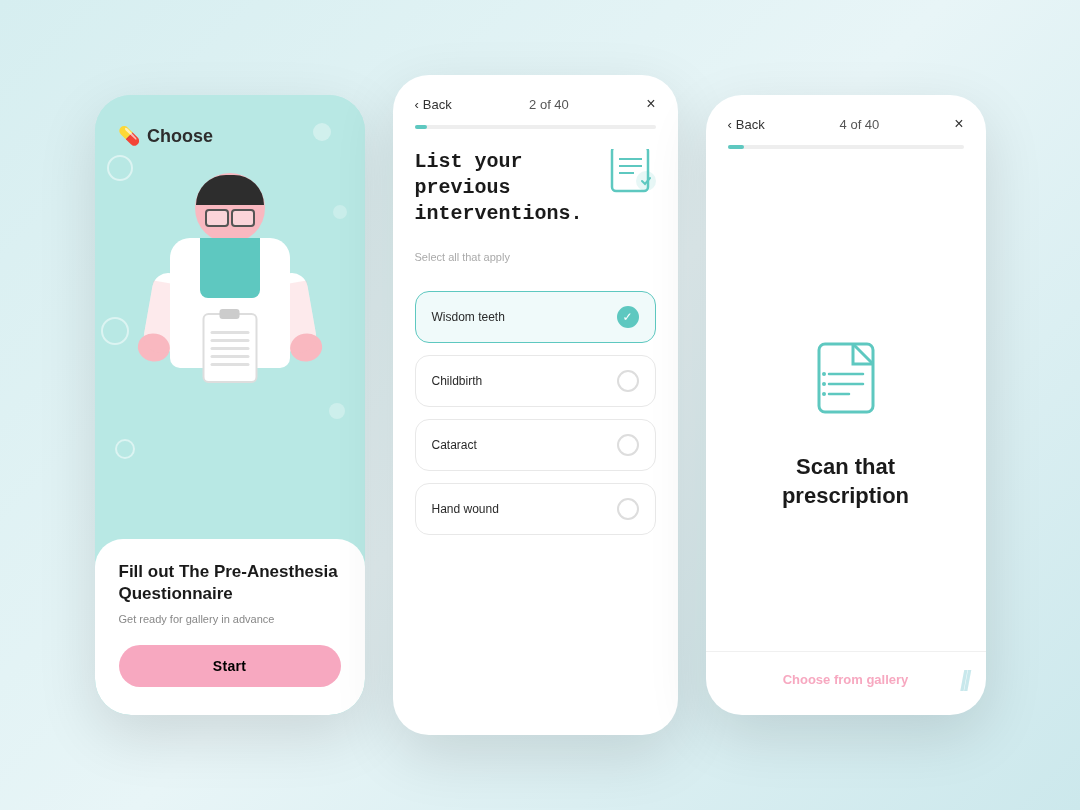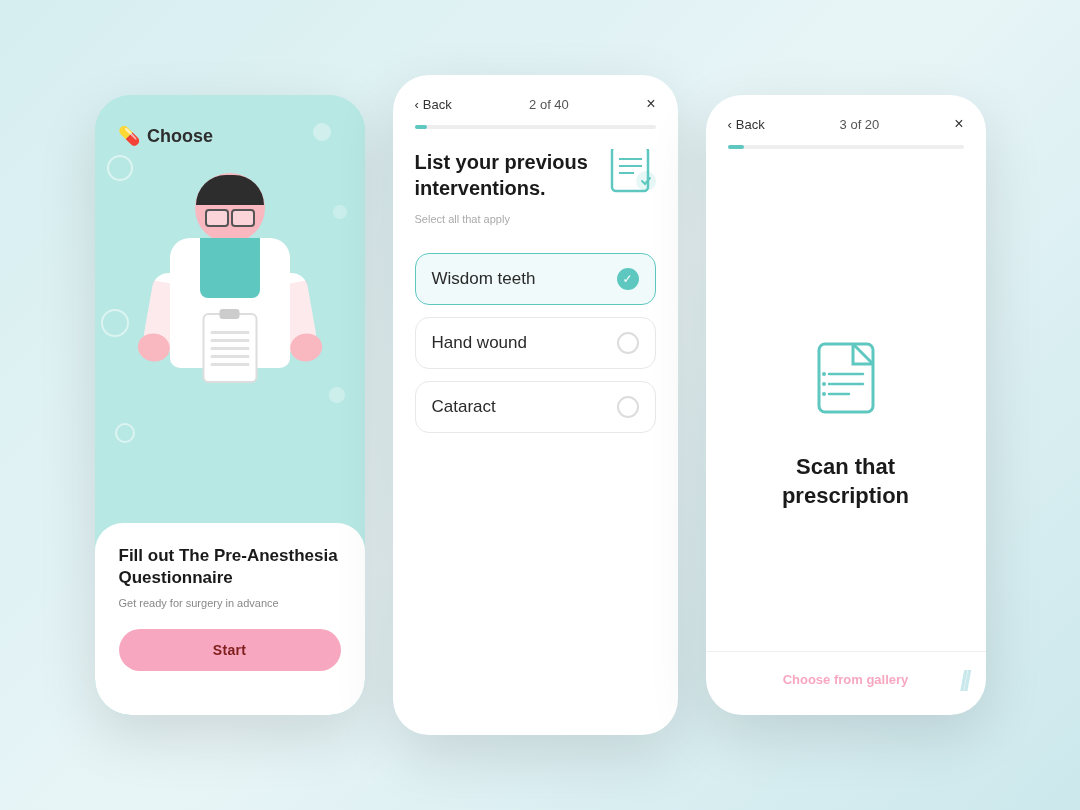--- a/index.html
+++ b/index.html
@@ -189,42 +189,42 @@
       position: absolute;
       top: 10px; left: 0; right: 0; bottom: 0;
       background: #f9b8c0;
       border-radius: 0 0 16px 16px;
       opacity: 0.3;
     }
 
     .phone1-bottom {
       background: #fff;
       width: 100%;
-      padding: 22px 24px 44px;
+      padding: 22px 24px 28px;
       border-radius: 28px 28px 36px 36px;
     }
     .phone1-title {
       font-size: 17px;
       font-weight: 800;
       color: #1a1a1a;
       line-height: 1.3;
       margin-bottom: 8px;
     }
     .phone1-sub {
       font-size: 11px;
       color: #888;
       margin-bottom: 20px;
     }
     .btn-pink {
       width: 100%;
       padding: 13px;
       background: #f7a8c0;
       border: none;
       border-radius: 28px;
-      color: #7f1d1d;
+      color: #000000;
       font-size: 14px;
       font-weight: 700;
       cursor: pointer;
       letter-spacing: 0.3px;
     }
 
     
     .phone2 {
       width: 285px;
       height: 660px;
@@ -284,21 +284,21 @@
       border-radius: 14px;
       margin-bottom: 12px;
       cursor: pointer;
       background: #fff;
     }
     .option-row.selected {
       border-color: #5ec8c0;
       background: #f0fafa;
     }
     .option-label {
-      font-size: 17px;
+      font-size: 12px;
       color: #2a2a2a;
     }
     .option-check {
       width: 22px; height: 22px;
       border-radius: 50%;
       border: 2px solid #ddd;
       display: flex; align-items: center; justify-content: center;
     }
     .option-check.checked {
       background: #5ec8c0;
@@ -418,76 +418,80 @@
           <div class="doc-clipboard-line"></div>
           <div class="doc-clipboard-line"></div>
           <div class="doc-clipboard-line"></div>
         </div>
       </div>
     </div>
   </div>
 
   <div class="phone1-bottom">
     <div class="phone1-title">Fill out The Pre-Anesthesia Questionnaire</div>
-    <div class="phone1-sub">Get ready for surgery in advance</div>
+    <div class="phone1-sub">Get ready for gallery in advance</div>
     <button class="btn-pink">Start</button>
   </div>
 </div>
 
 <div class="phone phone2">
   <div class="phone-nav">
     <div class="nav-back">
       <span class="nav-chevron">‹</span>
       <span>Back</span>
     </div>
     <span class="nav-count">2 of 40</span>
     <span class="nav-close">×</span>
   </div>
   <div class="progress-bar-wrap">
     <div class="progress-bar-fill" style="width:5%"></div>
   </div>
   <div class="phone2-content">
-    <div style="overflow:hidden; margin-bottom:6px;">
+    <div style="overflow:hidden; margin-bottom:18px;font-family:Liberation Mono, monospace;">
 
       <div class="q-icon">
         <svg viewBox="0 0 56 56" fill="none" xmlns="http://www.w3.org/2000/svg">
           <rect x="8" y="8" width="36" height="44" rx="4" stroke="#5ec8c0" stroke-width="2.5" fill="white"></rect>
           <line x1="15" y1="20" x2="38" y2="20" stroke="#5ec8c0" stroke-width="2"></line>
           <line x1="15" y1="27" x2="38" y2="27" stroke="#5ec8c0" stroke-width="2"></line>
           <line x1="15" y1="34" x2="30" y2="34" stroke="#5ec8c0" stroke-width="2"></line>
           <circle cx="42" cy="42" r="10" fill="#5ec8c0" opacity="0.15"></circle>
           <path d="M38 42 L41 45 L46 39" stroke="#5ec8c0" stroke-width="2" stroke-linecap="round"></path>
         </svg>
       </div>
       <div class="question-title">List your previous interventions.</div>
     </div>
     <div class="question-sub">Select all that apply</div>
 
     <div class="option-row selected">
       <span class="option-label">Wisdom teeth</span>
       <div class="option-check checked">✓</div>
     </div>
     <div class="option-row">
-      <span class="option-label">Hand wound</span>
+      <span class="option-label">Childbirth</span>
       <div class="option-check"></div>
     </div>
     <div class="option-row">
       <span class="option-label">Cataract</span>
+      <div class="option-check"></div>
+    </div>
+    <div class="option-row">
+      <span class="option-label">Hand wound</span>
       <div class="option-check"></div>
     </div>
   </div>
 </div>
 
 <div class="phone phone3">
   <div class="phone-nav">
     <div class="nav-back">
       <span class="nav-chevron">‹</span>
       <span>Back</span>
     </div>
-    <span class="nav-count">3 of 20</span>
+    <span class="nav-count">4 of 40</span>
     <span class="nav-close">×</span>
   </div>
   <div class="progress-bar-wrap">
     <div class="progress-bar-fill" style="width:7%"></div>
   </div>
 
   <div class="phone3-content">
     <div class="scan-icon-wrap">
       <svg viewBox="0 0 90 90" fill="none" xmlns="http://www.w3.org/2000/svg">
 

